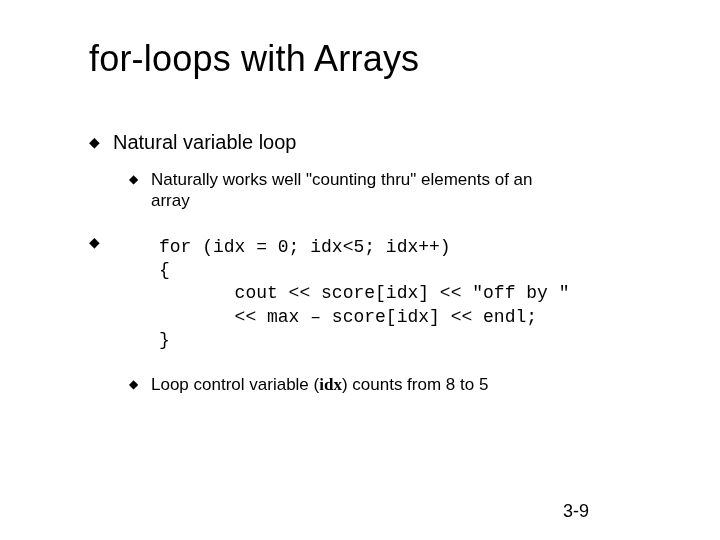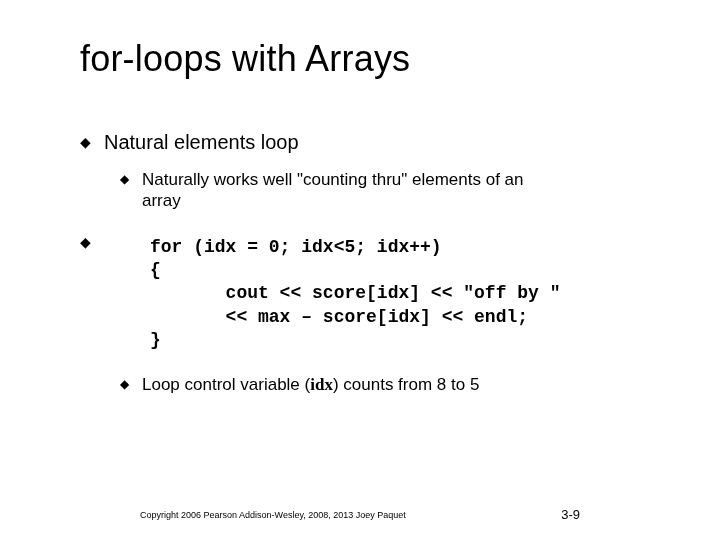--- a/index.html
+++ b/index.html
@@ -11,20 +11,21 @@
     font-family: Arial, Helvetica, sans-serif;
     color: #000;
     position: relative;
     overflow: hidden;
   }
   .slide {
     position: relative;
     width: 620px;
     height: 540px;
     box-sizing: border-box;
+    margin-left: 9px;
   }
   .title {
     position: absolute;
     top: 38px;
     left: 80px;
     font-size: 36px;
     font-weight: 400;
     letter-spacing: 0.2px;
   }
   .body {
@@ -55,54 +56,54 @@
   .lvl2 .bullet {
     position: absolute;
     left: 0;
     top: 3px;
     font-size: 12px;
   }
   .code-block {
     margin: 24px 0 22px 70px;
     font-family: "Courier New", Courier, monospace;
     font-size: 18px;
-    font-weight: bold;
+    font-weight: normal;
     white-space: pre;
     line-height: 1.3;
   }
   .inline-code {
     font-family: Liberation Serif, serif;
     font-weight: bold;
   }
   .copyright {
     position: absolute;
     bottom: 20px;
     left: 140px;
     font-size: 9px;
     color: #000;
   }
   .pagenum {
     position: absolute;
     bottom: 18px;
     right: 40px;
-    font-size: 13px;
+    font-size: 18px;
   }
 </style>
 </head>
 <body>
 
 <div class="slide">
 
   <div class="title">for-loops with Arrays</div>
 
   <div class="body">
 
     <div class="lvl1">
       <span class="bullet">◆</span>
-      <span>Natural elements loop</span>
+      <span>Natural variable loop</span>
     </div>
 
     <div class="lvl2">
       <span class="bullet">◆</span>
       <span>Naturally works well "counting thru" elements of an array</span>
     </div>
 
     <div class="lvl1">
       <span class="bullet">◆</span>
     </div>
@@ -113,16 +114,15 @@
        &lt;&lt; max – score[idx] &lt;&lt; endl;
 }</div>
 
     <div class="lvl2">
       <span class="bullet">◆</span>
       <span>Loop control variable (</span><span class="inline-code">idx</span><span>) counts from 8 to 5</span>
     </div>
 
   </div>
 
-  <div class="copyright">Copyright  2006 Pearson Addison-Wesley, 2008, 2013 Joey Paquet</div>
   <div class="pagenum">3-9</div>
 
 </div>
 
 </body></html>

